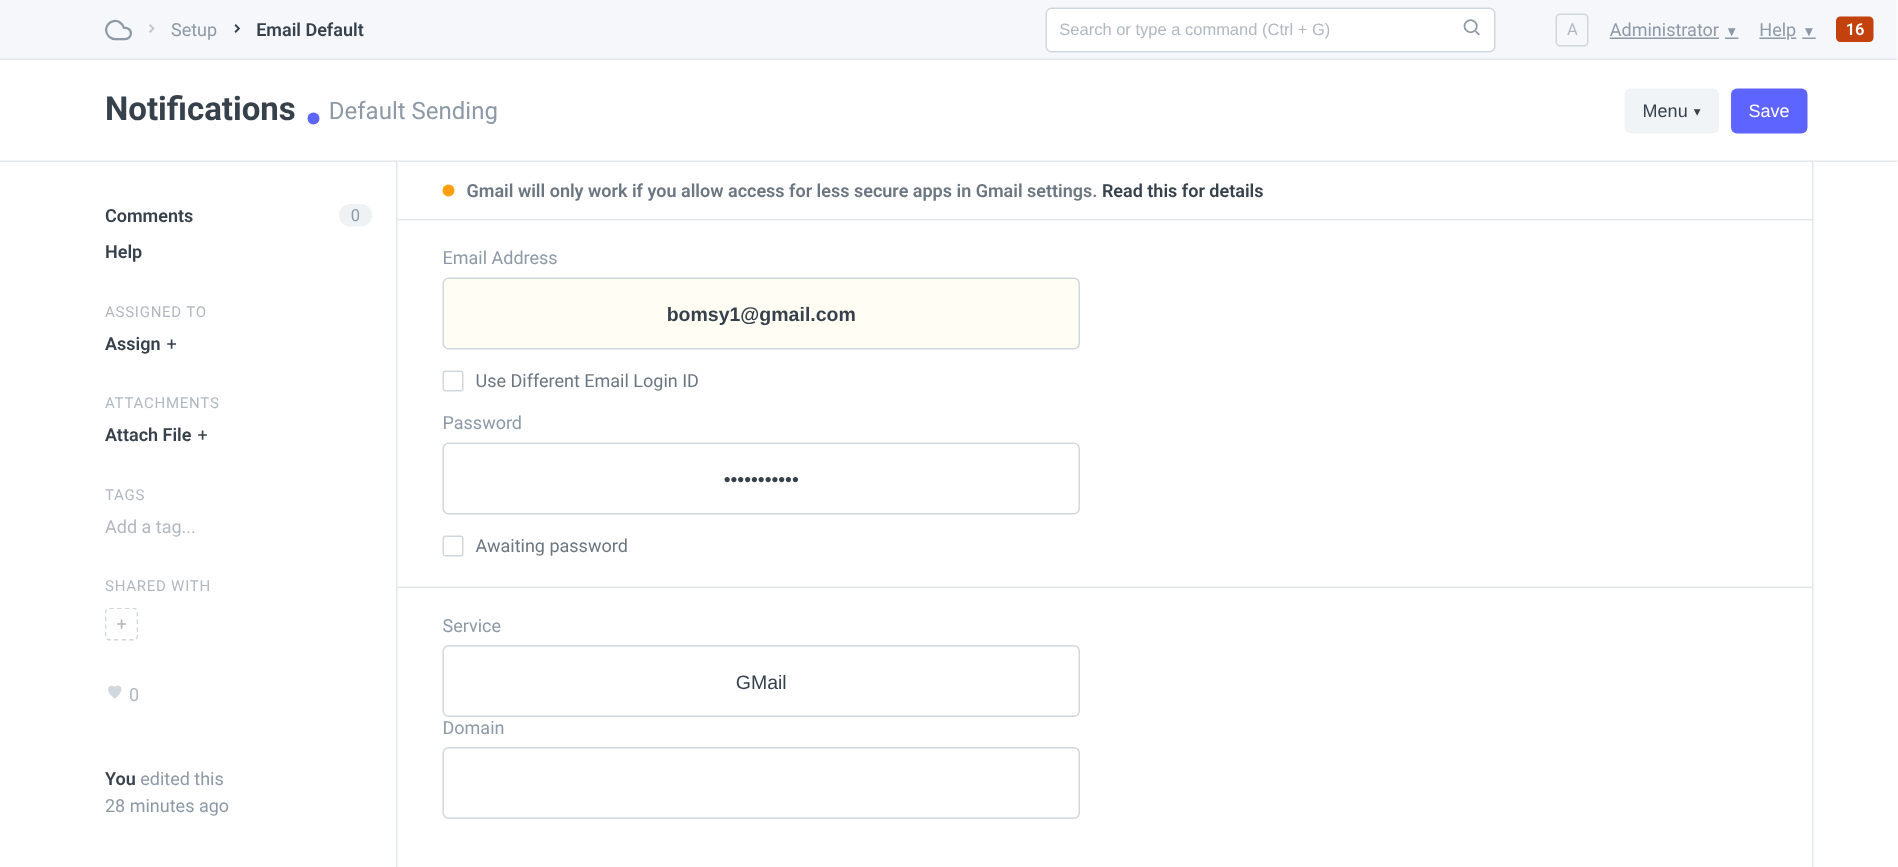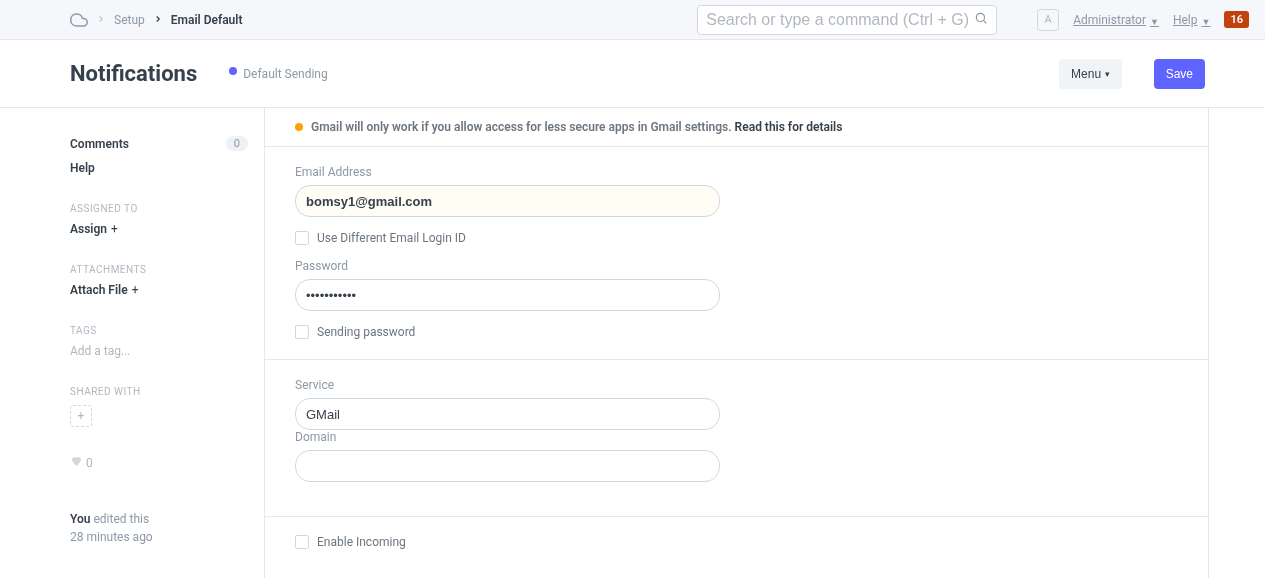--- a/index.html
+++ b/index.html
@@ -41,45 +41,45 @@
     border-radius: 4px;
     display: flex;
     align-items: center;
     padding: 0 8px;
     margin-right: 30px;
   }
   .search-wrap input {
     border: none;
     outline: none;
     flex: 1;
-    font-size: 16px;
+    font-size: 11px;
     color: #36414c;
   }
   .search-wrap input::placeholder { color: #b1b8c0; }
   .user-area { display: flex; align-items: center; gap: 14px; font-size: 12px; color: #8d99a6; }
   .avatar-sq {
     width: 22px; height: 22px; border: 1px solid #d1d8dd; border-radius: 3px;
     display: flex; align-items: center; justify-content: center; color: #b1b8c0; font-size: 11px;
   }
   .drop-item { display: flex; align-items: flex-end; gap: 4px; cursor: pointer; text-decoration: underline; }
   .badge-red {
     background: #c2410c; color: #fff; border-radius: 3px;
     padding: 2px 6px; font-size: 11px; font-weight: 600;
   }
   
   .titlebar {
     height: 68px;
     border-bottom: 1px solid #e4e8eb;
     display: flex;
     align-items: center;
     padding: 0 60px 0 70px;
-    gap: 32px;
+    gap: 8px;
   }
   .page-title { font-size: 22px; font-weight: 700; color: #36414c; }
-  .status-pill { display: flex; align-items: flex-start; gap: 6px; font-size: 12px; color: #8d99a6; }
+  .status-pill { display: flex; align-items: flex-end; gap: 6px; font-size: 16px; color: #8d99a6; }
   .dot-blue { width: 8px; height: 8px; border-radius: 50%; background: #5e64ff; }
   .titlebar .spacer { flex: 1; }
   .btn { height: 30px; border-radius: 4px; padding: 0 12px; font-size: 12px; cursor: pointer; display: flex; align-items: center; gap: 4px; border: none; }
   .btn-menu { background: #f0f4f7; color: #36414c; }
   .btn-save { background: #5e64ff; color: #fff; }
   
   .layout { display: flex; height: calc(578px - 40px - 68px); }
   .sidebar { width: 264px; padding: 28px 16px 16px 70px; font-size: 12px; overflow: hidden; }
   .sidebar .item-row { display: flex; justify-content: space-between; align-items: center; margin-bottom: 10px; cursor: pointer; }
   .sidebar .item-row .lbl { color: #36414c; font-weight: 600; }
@@ -112,22 +112,22 @@
     display: flex; align-items: center; gap: 8px;
     font-weight: 600;
   }
   .dot-orange { width: 8px; height: 8px; border-radius: 50%; background: #ffa00a; flex-shrink: 0; }
   .banner .strong { color: #36414c; }
   .form-section { padding: 18px 30px 20px; border-bottom: 1px solid #e4e8eb; }
   .form-section:last-child { border-bottom: none; }
   .field { width: 425px; margin-bottom: 14px; }
   .field-label { font-size: 12px; color: #8d99a6; margin-bottom: 6px; display: block; }
   .input {
-    width: 100%; height: 32px; border: 1px solid #d1d8dd; border-radius: 15px;
-    padding: 0 10px; font-size: 13px; color: #36414c; background: #fff;
+    width: 100%; height: 48px; border: 1px solid #d1d8dd; border-radius: 4px;
+    padding: 0 10px; font-size: 13px; color: #36414c; background: #fff; text-align: center;
   }
   .input.highlight { background: #fffdf4; font-weight: 700; }
   .check-row { display: flex; align-items: center; gap: 8px; font-size: 12px; color: #6c7680; margin: 8px 0 14px; }
   .checkbox {
     width: 14px; height: 14px; border: 1px solid #d1d8dd; border-radius: 2px; flex-shrink: 0;
   }
   .caret { font-size: 9px; }
   .logo-icon { display: inline-flex; }
 </style>
 </head>
@@ -254,21 +254,21 @@
       <div class="check-row">
         <span class="checkbox"></span>
         <span>Use Different Email Login ID</span>
       </div>
       <div class="field">
         <label class="field-label">Password</label>
         <input class="input" type="text" value="•••••••••••" style="">
       </div>
       <div class="check-row" style="margin-bottom:0">
         <span class="checkbox"></span>
-        <span>Sending password</span>
+        <span>Awaiting password</span>
       </div>
     </div>
 
     <div class="form-section">
       <div class="field" style="margin-bottom:0">
         <label class="field-label">Service</label>
         <input class="input" type="text" value="GMail" style="">
       </div>
       <div class="field">
         <label class="field-label">Domain</label>

